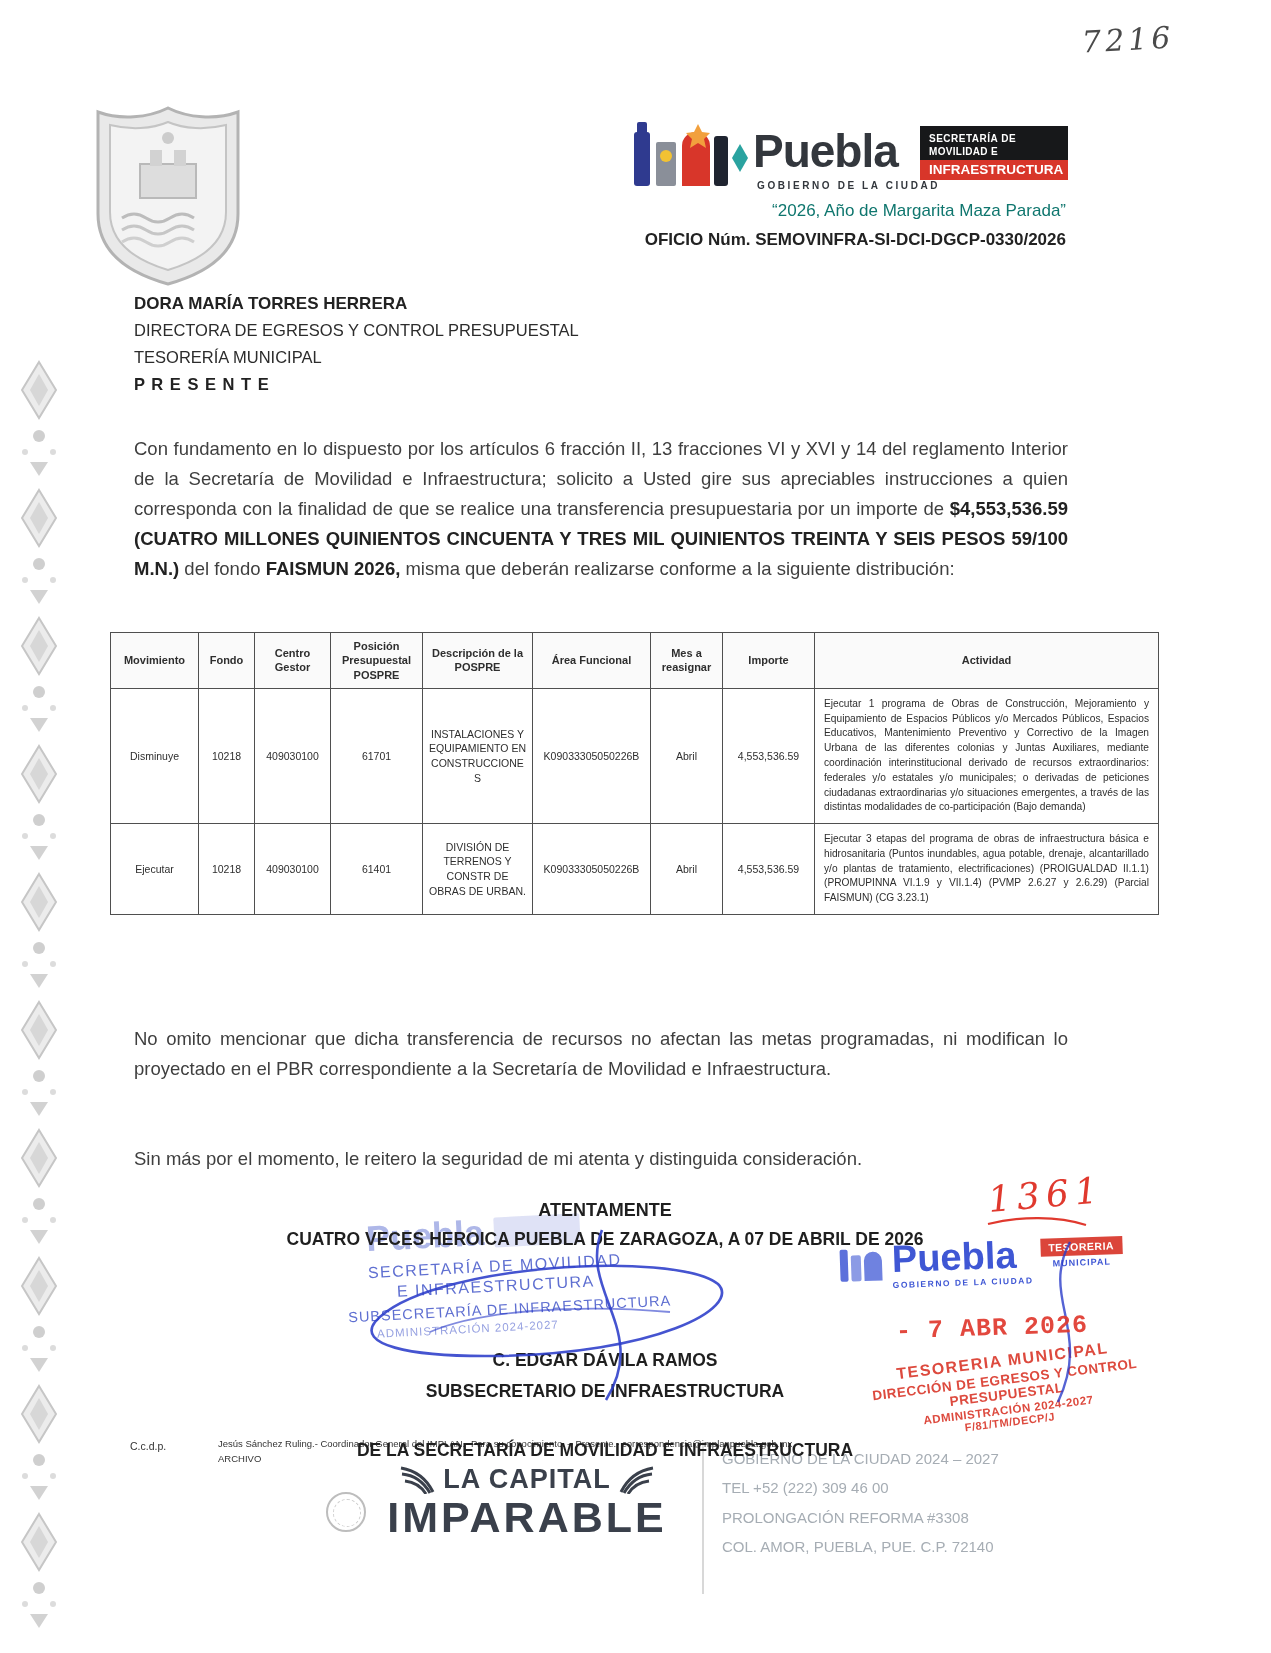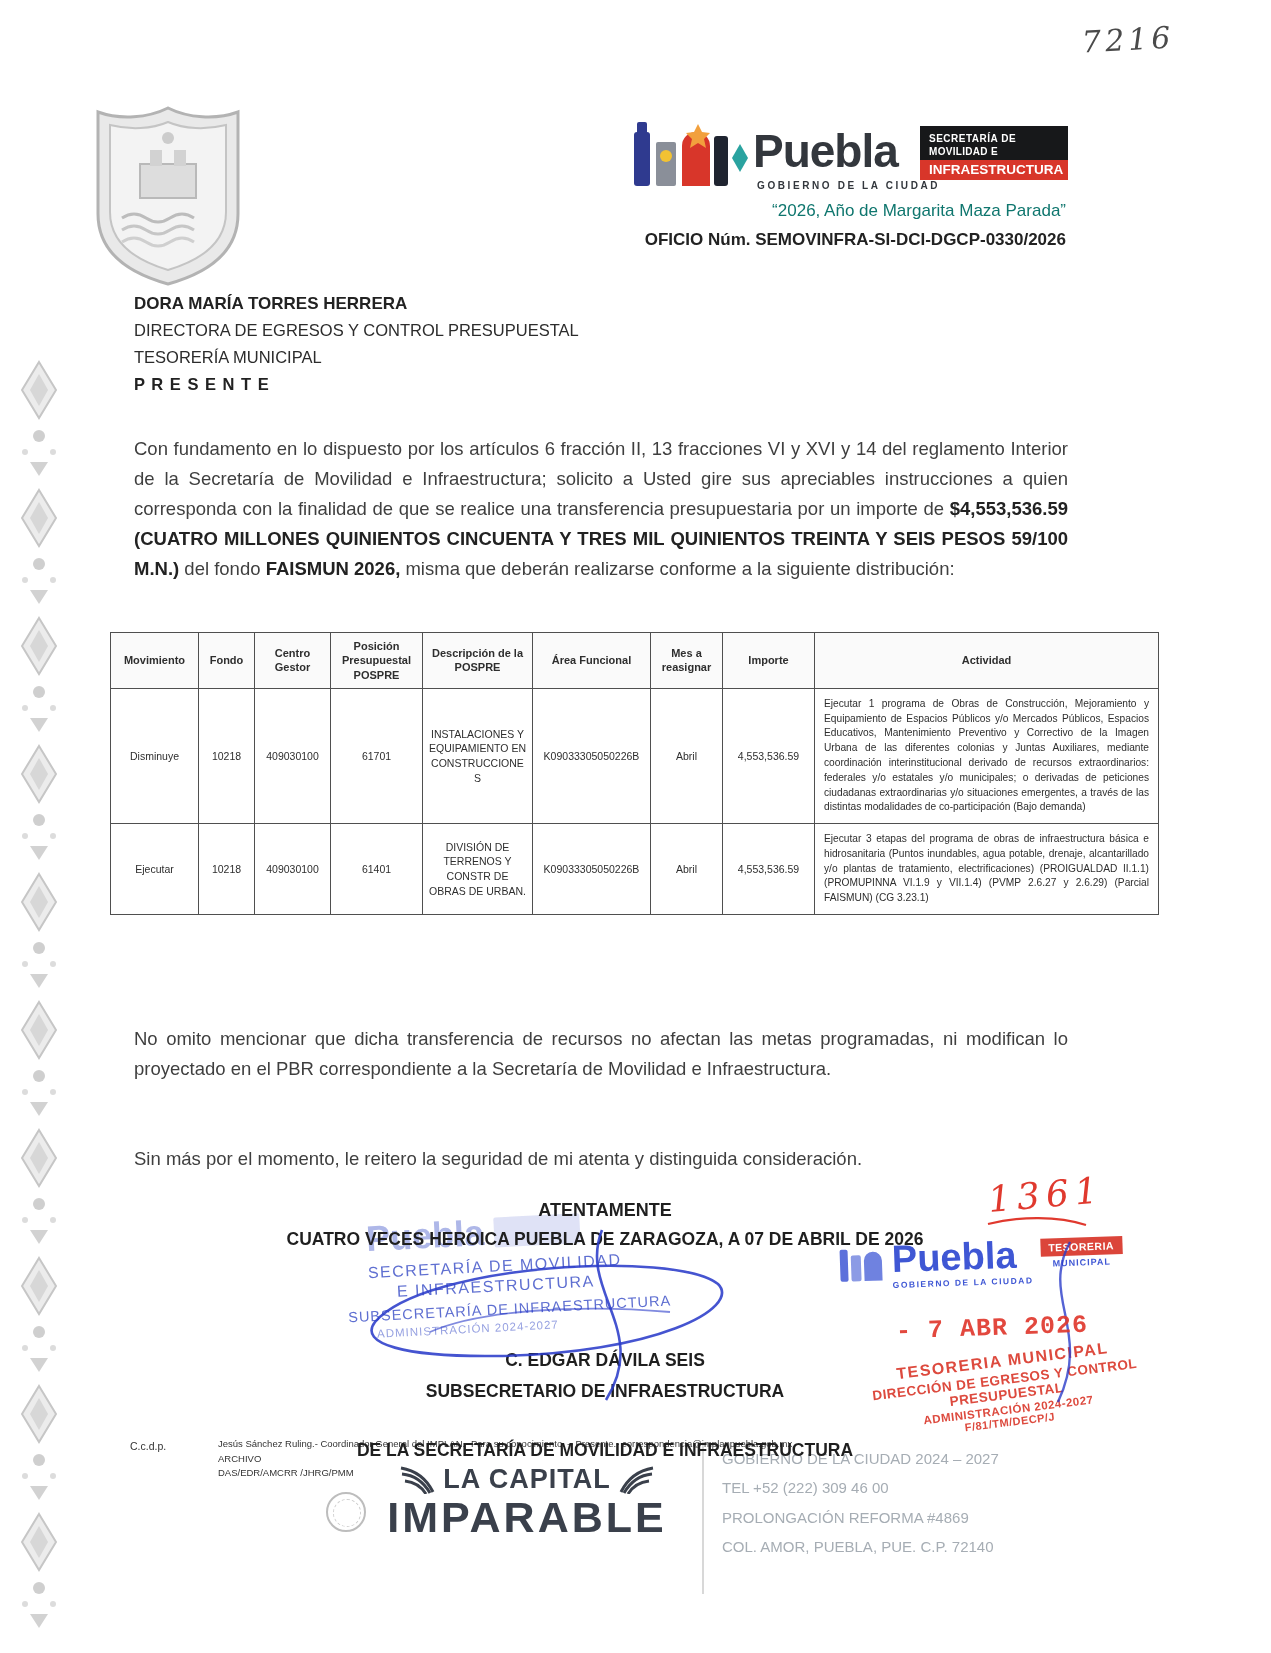--- a/index.html
+++ b/index.html
@@ -165,21 +165,21 @@
   </div>
 
   <svg class="abs nosel" style="left:340px;top:1212px;z-index:4;" width="430" height="195" aria-hidden="true">
     <path d="M35 110 C85 52 335 38 378 72 C402 96 315 142 155 144 C65 145 18 132 35 110 Z" fill="none" stroke="#2b3cc9" stroke-width="2.6" opacity=".88"></path>
     <path d="M262 18 C238 78 310 118 266 188" fill="none" stroke="#2b3cc9" stroke-width="2.6" opacity=".88"></path>
     <path d="M90 120 C140 98 240 92 330 100" fill="none" stroke="#2b3cc9" stroke-width="1.8" opacity=".6"></path>
   </svg>
 
   <div class="abs center sigline" style="left:205px;top:1200px;width:800px;font-size:18px;z-index:3;">ATENTAMENTE</div>
   <div class="abs center sigline" style="left:165px;top:1229px;width:880px;z-index:3;">CUATRO VECES HEROICA PUEBLA DE ZARAGOZA, A 07 DE ABRIL DE 2026</div>
-  <div class="abs center sigline" style="left:205px;top:1350px;width:800px;z-index:3;">C. EDGAR DÁVILA SEIS</div>
+  <div class="abs center sigline" style="left:205px;top:1350px;width:800px;z-index:3;">C. EDGAR DÁVILA RAMOS</div>
   <div class="abs center sigline" style="left:205px;top:1381px;width:800px;z-index:3;">SUBSECRETARIO DE INFRAESTRUCTURA</div>
   <div class="abs center sigline" style="left:165px;top:1412px;width:880px;z-index:3;margin-top:28px;">DE LA SECRETARÍA DE MOVILIDAD E INFRAESTRUCTURA</div>
 
   <div class="abs red-ink" style="left:988px;top:1174px;font-size:36px;font-style:italic;letter-spacing:6px;transform:rotate(-5deg);z-index:5;font-family:'DejaVu Serif',serif;">1361</div>
   <svg class="abs nosel" style="left:982px;top:1214px;z-index:5;" width="110" height="16" aria-hidden="true">
     <path d="M6 10 C38 2 76 2 104 11" fill="none" stroke="#e0392e" stroke-width="2.2"></path>
   </svg>
 
   <div class="abs" style="left:838px;top:1236px;width:340px;transform:rotate(-2deg);opacity:.92;z-index:2;">
     <div style="display:flex;align-items:flex-start;gap:8px;">
@@ -210,21 +210,20 @@
     <div style="font-size:13.5px;letter-spacing:.5px;margin-top:2px;">DIRECCIÓN DE EGRESOS Y CONTROL</div>
     <div style="font-size:13.5px;letter-spacing:.5px;">PRESUPUESTAL</div>
     <div style="font-size:11.5px;letter-spacing:.5px;margin-top:2px;">ADMINISTRACIÓN 2024-2027</div>
     <div style="font-size:11px;letter-spacing:.5px;">F/81/TM/DECP/J</div>
   </div>
 
   <div class="abs" style="left:130px;top:1440px;font-size:10.5px;color:#333;">C.c.d.p.</div>
   <div class="abs" style="left:218px;top:1437px;width:650px;font-size:9.5px;color:#333;line-height:1.55;">
     <div>Jesús Sánchez Ruling.- Coordinador General del IMPLAN.- Para su conocimiento. – Presente.- correspondencia@implanpuebla.gob.mx</div>
     <div>ARCHIVO</div>
-    <div>DAS/EDR/AMCRR /JHRG/PMM</div>
   </div>
 
   <div class="abs" style="left:326px;top:1492px;width:40px;height:40px;border:2px solid #bdbdbd;border-radius:50%;box-sizing:border-box;">
     <div style="margin:5px;width:26px;height:26px;border:1.5px dashed #cfcfcf;border-radius:50%;"></div>
   </div>
 
   <div class="abs center" style="left:372px;top:1464px;width:310px;color:#3a404b;">
     <div style="display:flex;align-items:center;justify-content:center;gap:8px;">
       <svg width="36" height="28" style="transform:scaleX(-1);" aria-hidden="true">
         <path d="M2 26 C10 10 22 4 34 2" fill="none" stroke="#3a404b" stroke-width="3"></path>
@@ -239,17 +238,17 @@
       </svg>
     </div>
     <div style="font-weight:bold;font-size:43px;letter-spacing:3px;line-height:1.05;">IMPARABLE</div>
   </div>
 
   <div class="abs" style="left:702px;top:1442px;width:2px;height:152px;background:#d8d8d8;"></div>
 
   <div class="abs" style="left:722px;top:1444px;font-size:15px;color:#a6adb4;line-height:1.95;z-index:2;">
     <div>GOBIERNO DE LA CIUDAD 2024 – 2027</div>
     <div>TEL +52 (222) 309 46 00</div>
-    <div>PROLONGACIÓN REFORMA #4869</div>
+    <div>PROLONGACIÓN REFORMA #3308</div>
     <div>COL. AMOR, PUEBLA, PUE. C.P. 72140</div>
   </div>
 
 </div>
 
 </body></html>

